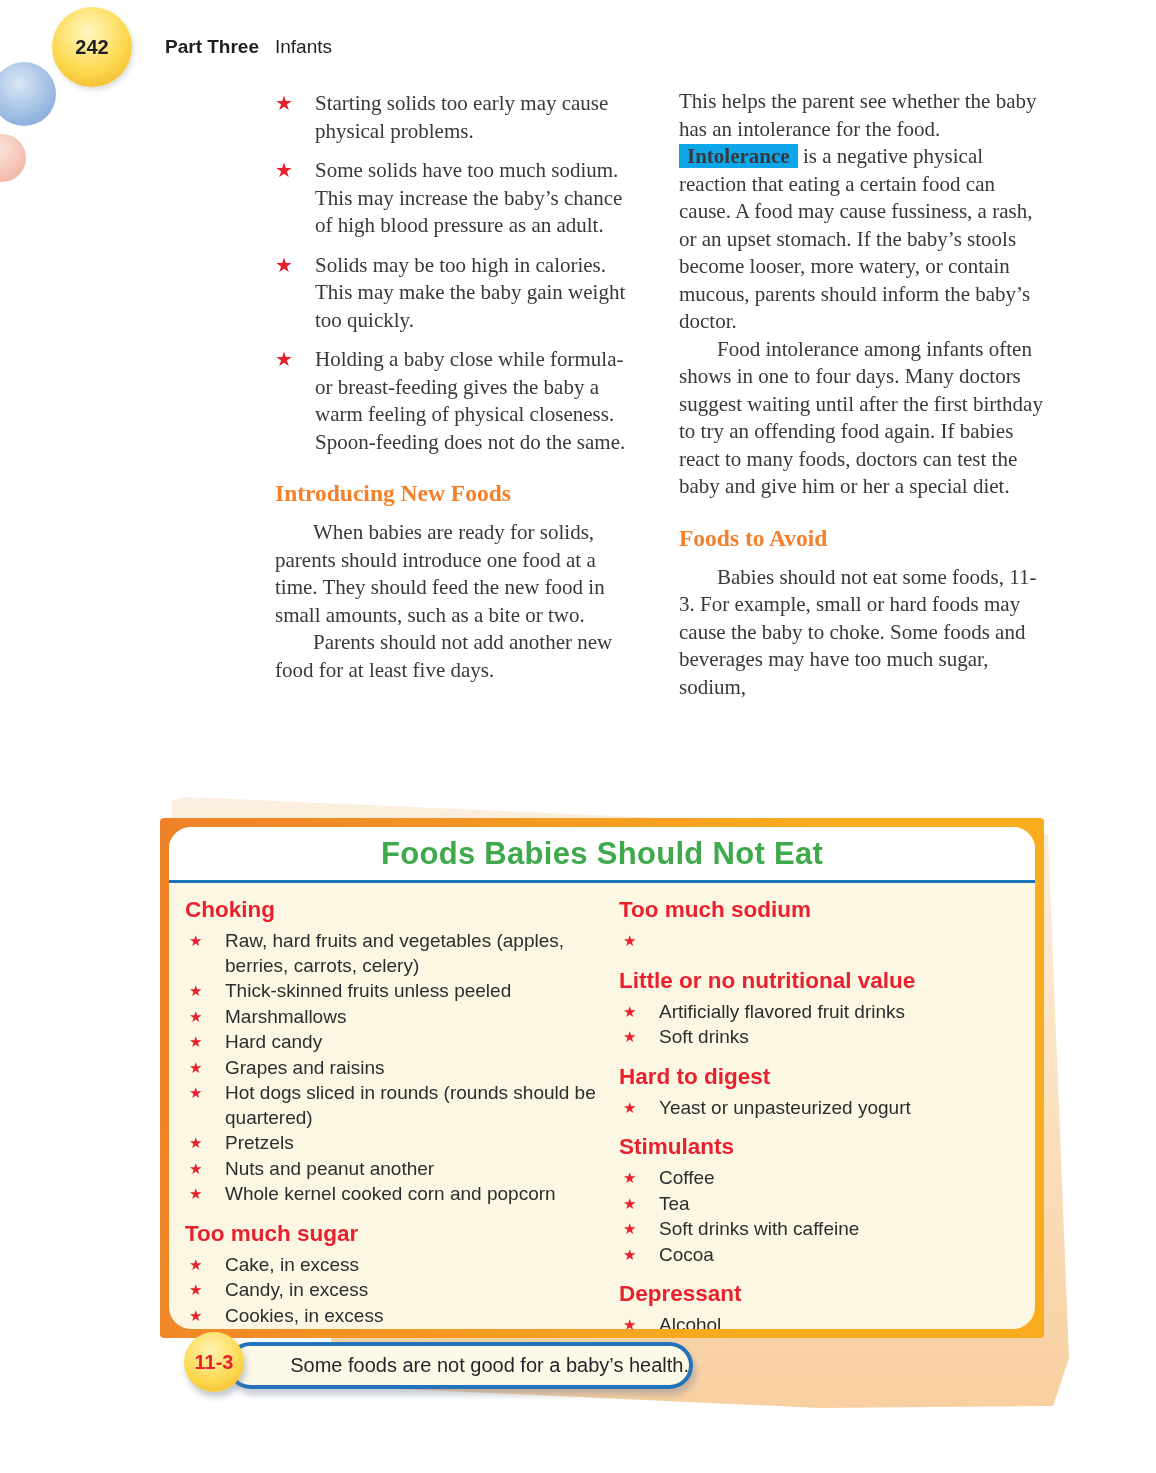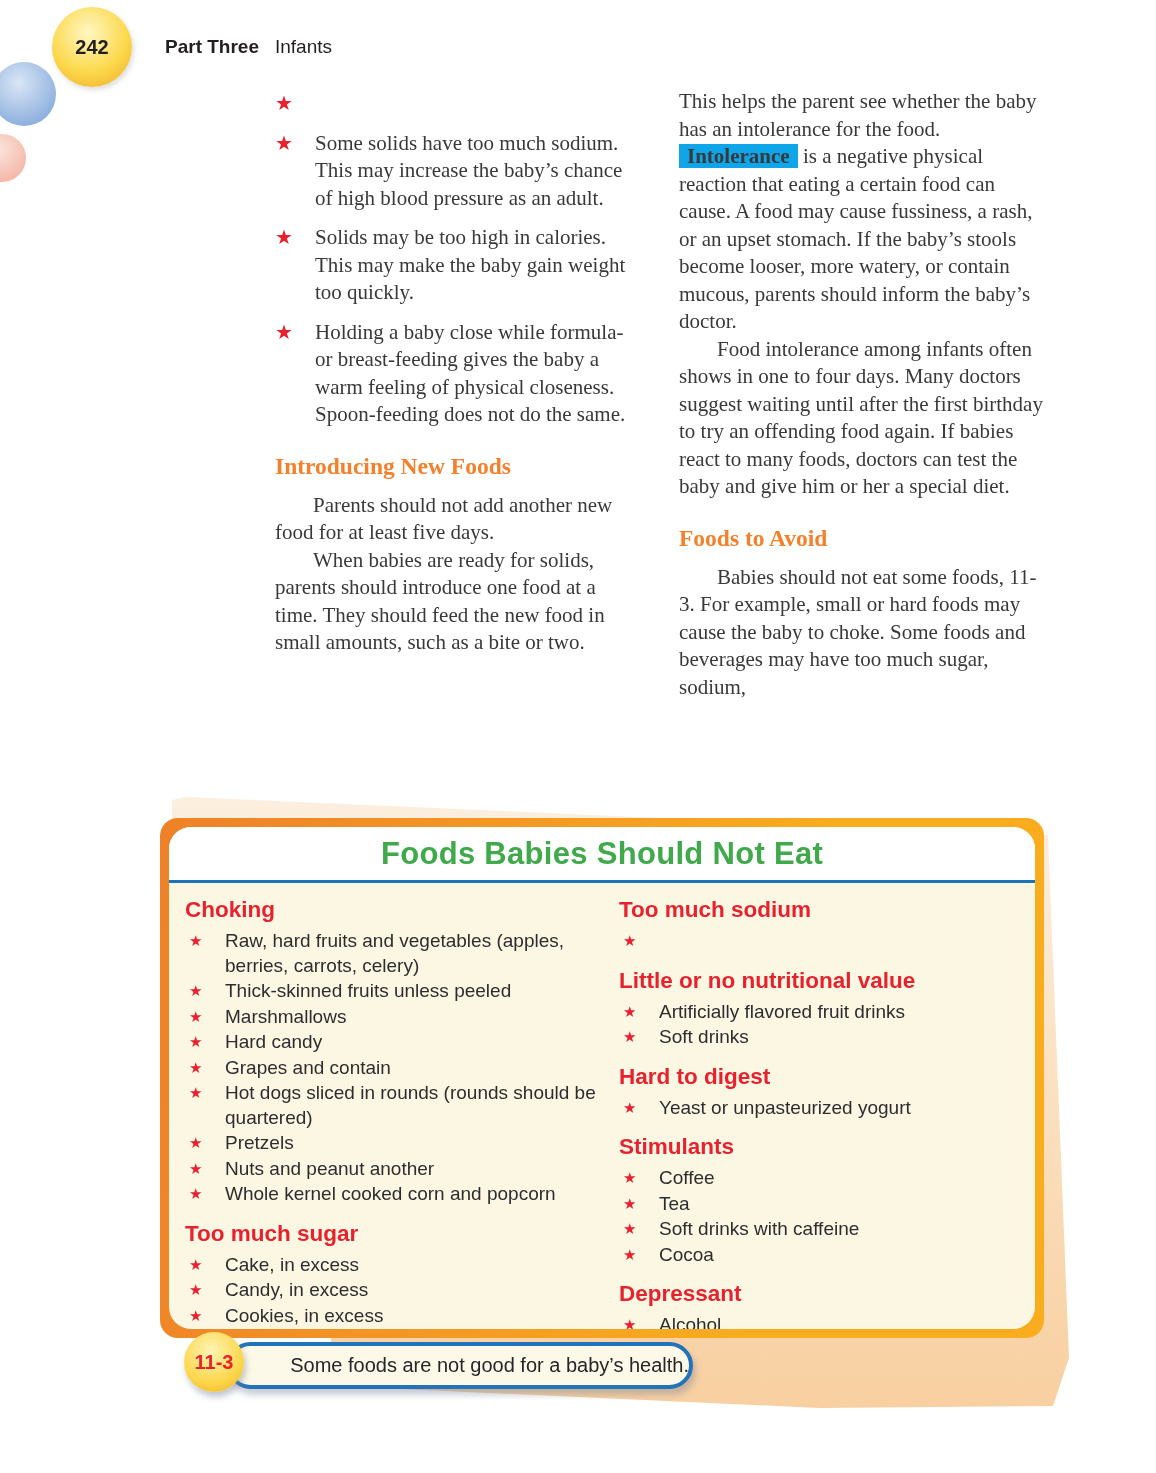--- a/index.html
+++ b/index.html
@@ -58,21 +58,21 @@
     position:absolute; left:160px; top:793px; width:910px; height:622px;
     background:linear-gradient(180deg, #FCEFDF 0%, #FBE2C2 45%, #F8CFA0 100%);
     clip-path:polygon(12px 7px, 26px 4px, 888px 42px, 909px 565px, 893px 613px,
                       660px 615px, 176px 593px, 170px 537px, 10px 537px);
     z-index:0;
   }
 
   
   .figbox {
     position:absolute; left:160px; top:818px; width:884px; height:520px;
-    border-radius:18px; box-sizing:border-box; padding:9px;
+    border-radius:4px; box-sizing:border-box; padding:9px;
     background:linear-gradient(100deg, #EE8128 0%, #F9AD1E 70%);
     z-index:1;
   }
   .figinner {
     width:100%; height:100%; border-radius:22px; background:#FCF7E3;
     overflow:hidden; display:flex; flex-direction:column;
   }
   .figtitlebar {
     background:#ffffff; border-bottom:3px solid #1B74BA;
     text-align:center; padding:9px 0 8px 0; flex:0 0 auto;
@@ -128,37 +128,38 @@
     <span>242</span>
   </div>
   <div class="running-head">
     <b>Part Three</b><span>Infants</span>
   </div>
 
   <div class="col col-left">
     <div id="left-bullets">
         <div class="sb">
           <span class="star">★</span>
+          <span class="bt">Starting solids too early may cause physical problems.</span>
         </div>
         <div class="sb">
           <span class="star">★</span>
           <span class="bt">Some solids have too much sodium. This may increase the baby’s chance of high blood pressure as an adult.</span>
         </div>
         <div class="sb">
           <span class="star">★</span>
           <span class="bt">Solids may be too high in calories. This may make the baby gain weight too quickly.</span>
         </div>
         <div class="sb">
           <span class="star">★</span>
           <span class="bt">Holding a baby close while formula- or breast-feeding gives the baby a warm feeling of physical closeness. Spoon-feeding does not do the same.</span>
         </div>
       </div>
     <div class="sect-head">Introducing New Foods</div>
+    <p class="para">When babies are ready for solids, parents should introduce one food at a time. They should feed the new food in small amounts, such as a bite or two.</p>
     <p class="para">Parents should not add another new food for at least five days.</p>
-    <p class="para">When babies are ready for solids, parents should introduce one food at a time. They should feed the new food in small amounts, such as a bite or two.</p>
   </div>
 
   <div class="col col-right">
     <p class="para noindent"><span>This helps the parent see whether the baby has an intolerance for the food. </span><span class="hl">Intolerance</span><span> is a negative physical reaction that eating a certain food can cause. A food may cause fussiness, a rash, or an upset stomach. If the baby’s stools become looser, more watery, or contain mucous, parents should inform the baby’s doctor.</span></p>
     <p class="para">Food intolerance among infants often shows in one to four days. Many doctors suggest waiting until after the first birthday to try an offending food again. If babies react to many foods, doctors can test the baby and give him or her a special diet.</p>
     <div class="sect-head">Foods to Avoid</div>
     <p class="para">Babies should not eat some foods, 11-3. For example, small or hard foods may cause the baby to choke. Some foods and beverages may have too much sugar, sodium,</p>
   </div>
 
   <div class="fig-shadow"></div>
@@ -182,21 +183,21 @@
             <div class="fitem">
               <span class="fstar">★</span>
               <span class="ftext">Marshmallows</span>
             </div>
             <div class="fitem">
               <span class="fstar">★</span>
               <span class="ftext">Hard candy</span>
             </div>
             <div class="fitem">
               <span class="fstar">★</span>
-              <span class="ftext">Grapes and contain</span>
+              <span class="ftext">Grapes and raisins</span>
             </div>
             <div class="fitem">
               <span class="fstar">★</span>
               <span class="ftext">Hot dogs sliced in rounds (rounds should be quartered)</span>
             </div>
             <div class="fitem">
               <span class="fstar">★</span>
               <span class="ftext">Pretzels</span>
             </div>
             <div class="fitem">

